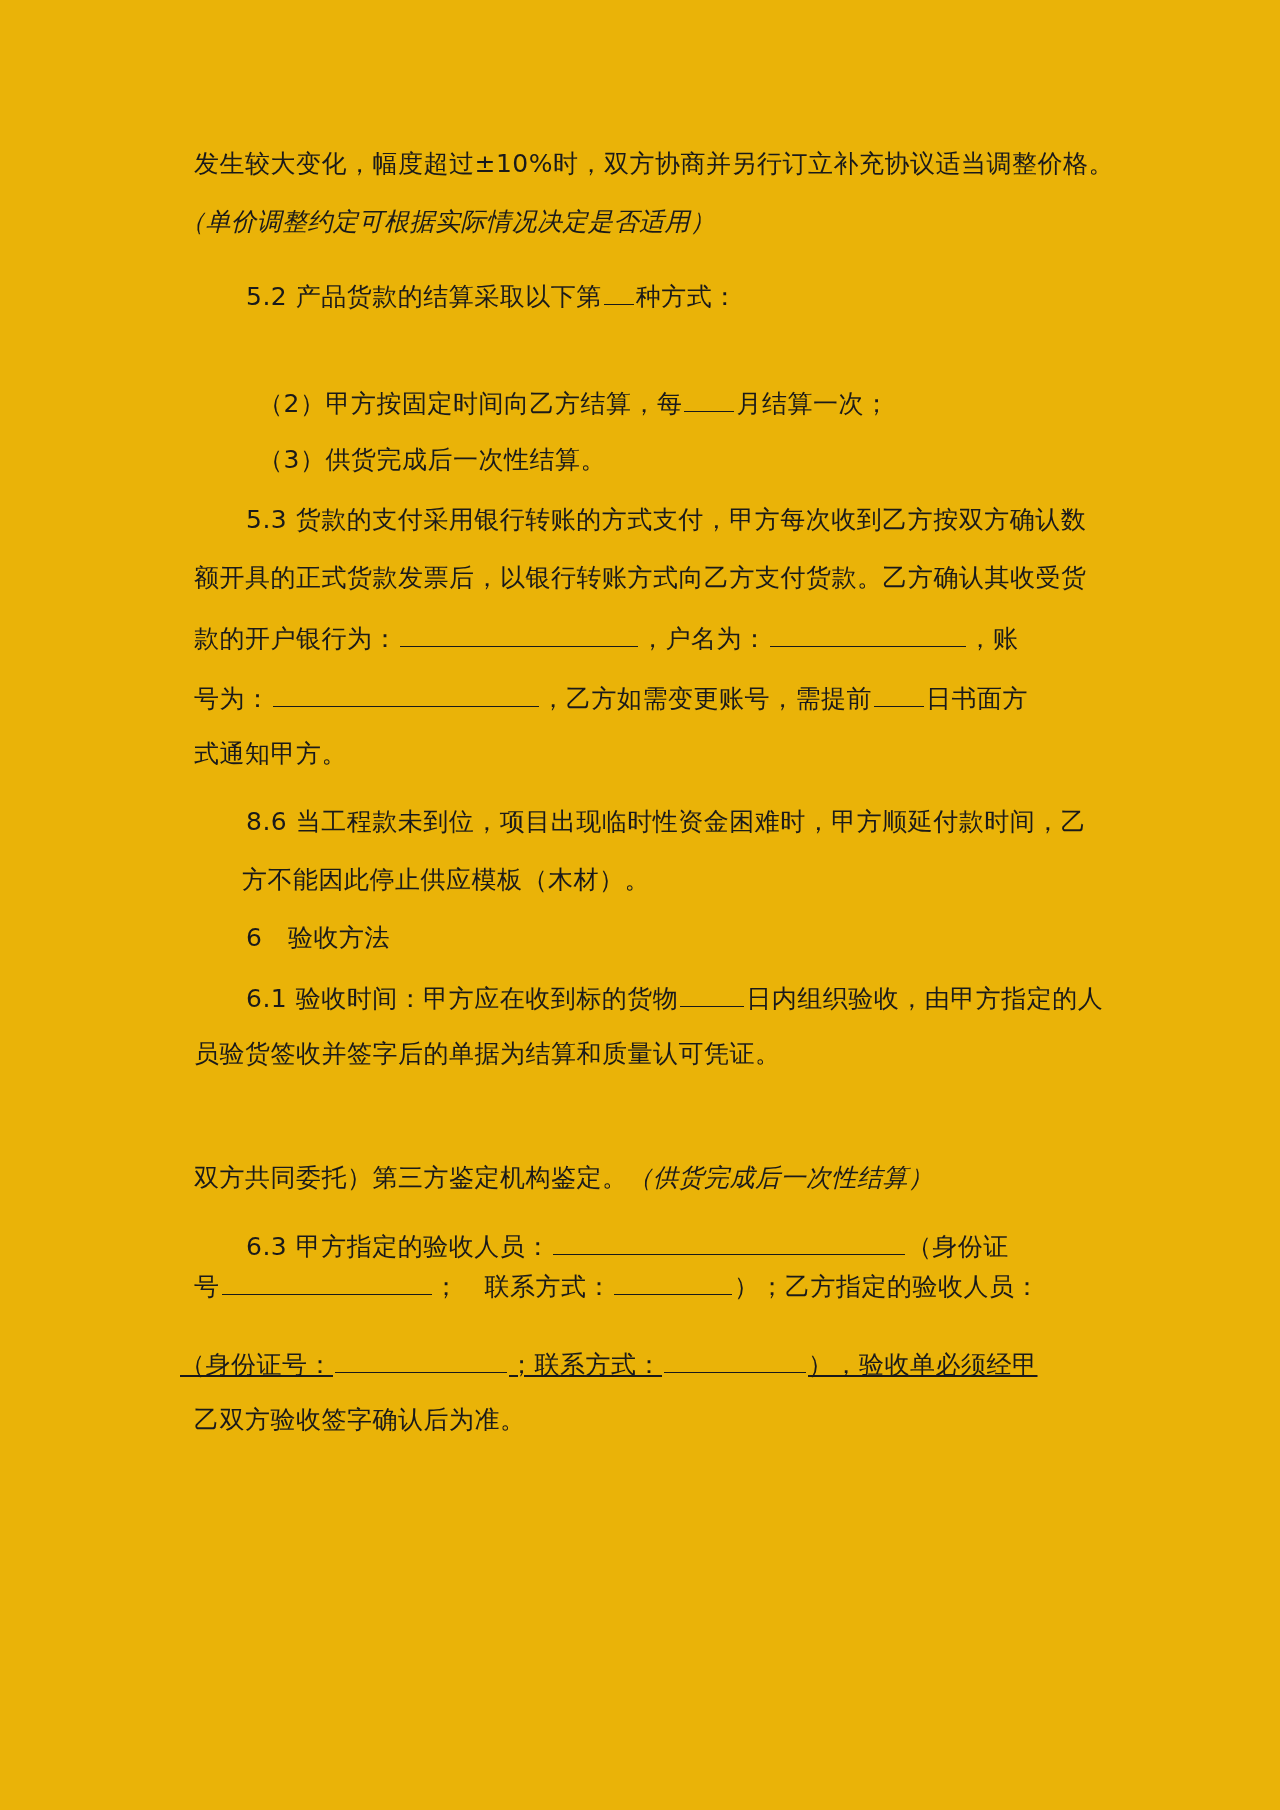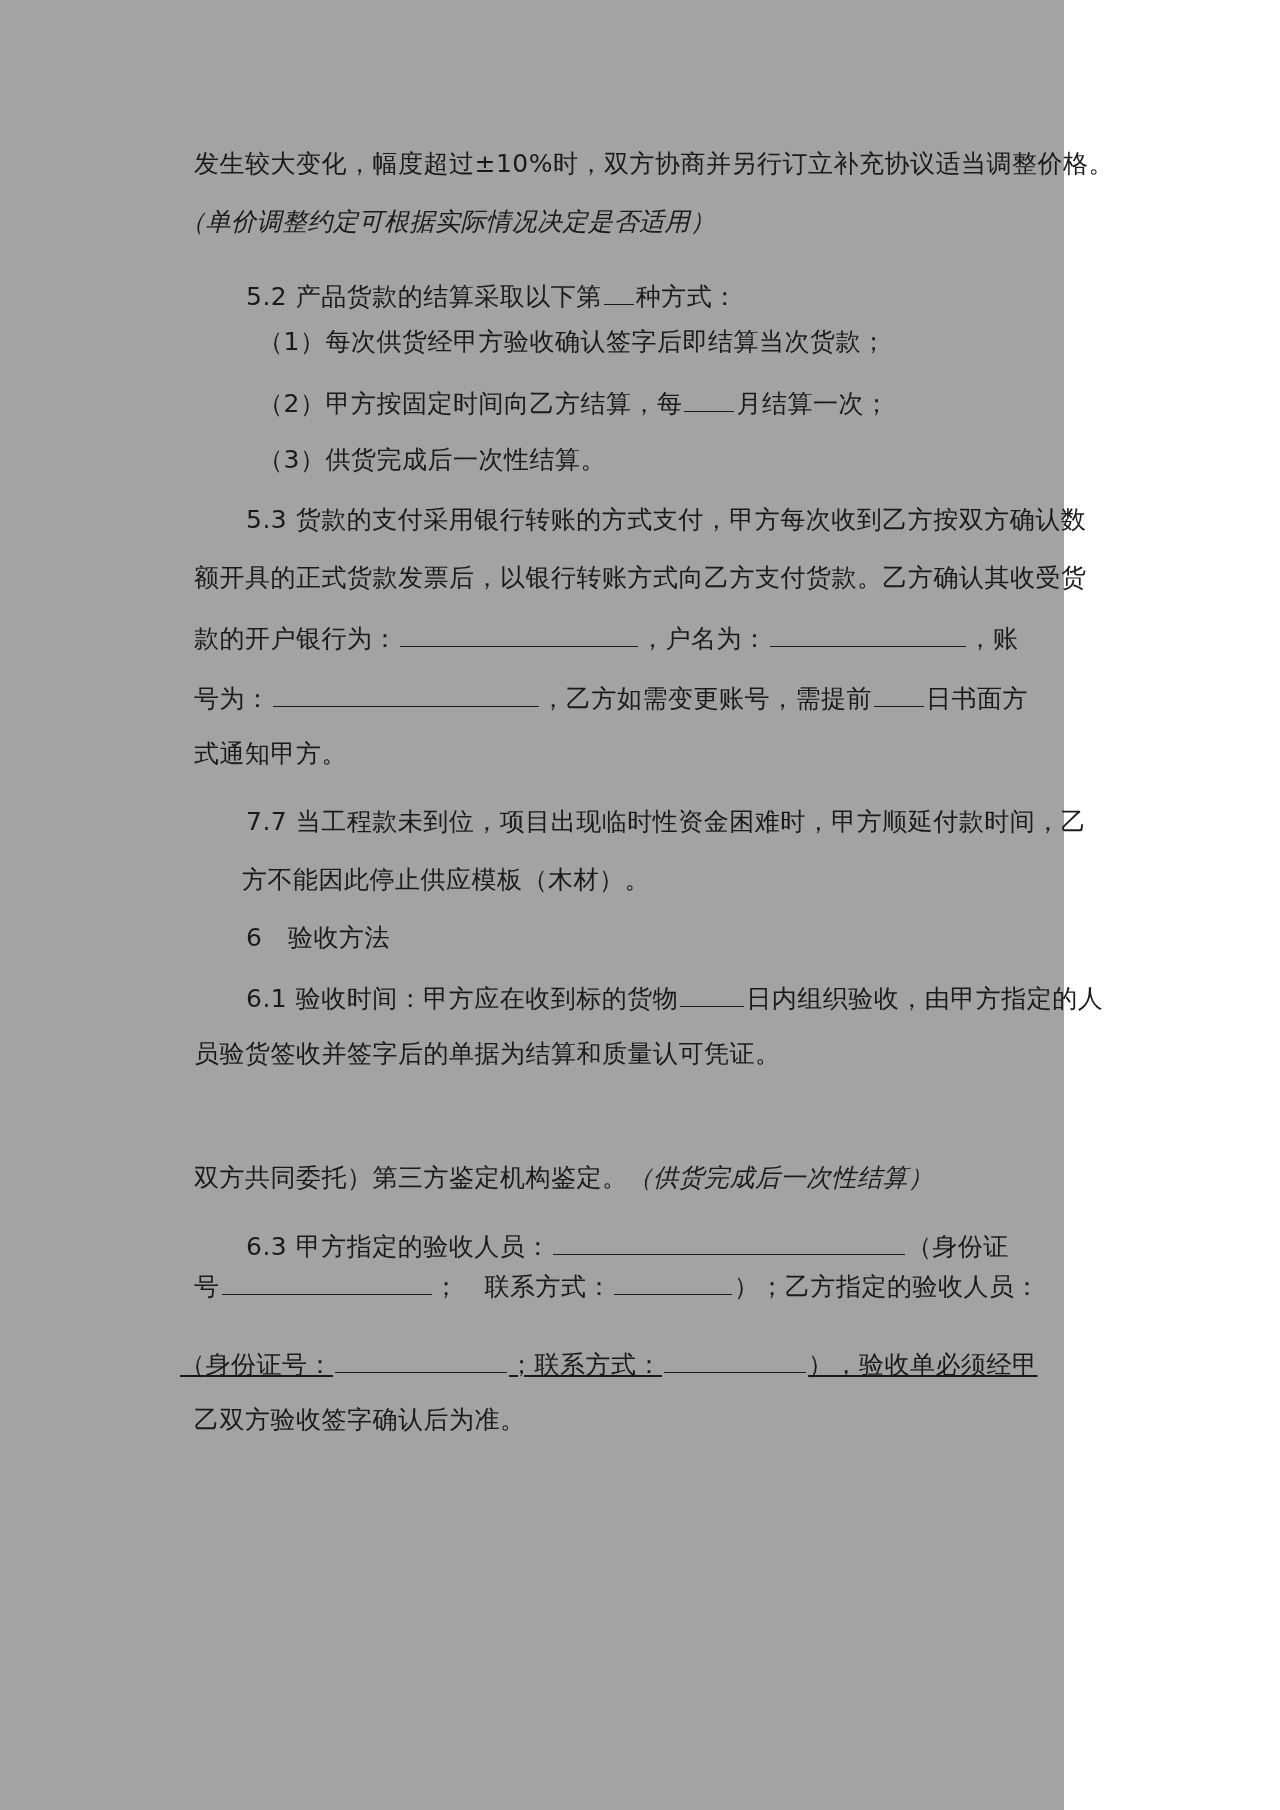--- a/index.html
+++ b/index.html
@@ -1,18 +1,18 @@
 <!DOCTYPE html>
 <html><head>
 <meta charset="utf-8">
 <style>
   html, body { margin: 0; padding: 0; background: #ffffff; }
   body { width: 1280px; height: 1810px; position: relative; overflow: hidden;
          font-family: "DejaVu Sans", "Liberation Sans", sans-serif; color: #1a1a1a; }
-  .page { position: absolute; left: 0; top: 0; width: 1064px; height: 1810px; background: #a3a3a3; }
+  .page { position: absolute; left: 0; top: 0; width: 1280px; height: 1810px; background: #eab308; }
   .line { position: absolute; left: 194px; font-size: 25px; line-height: 32px; white-space: nowrap; letter-spacing: 0.5px; }
   .indent { left: 246px; }
   .sub { left: 258px; }
   .italic { font-style: italic; }
   .blank { display: inline-block; border-bottom: 1.6px solid #1a1a1a; height: 26px; vertical-align: baseline; margin: 0 2px; }
 </style>
 </head>
 <body>
 
 <div class="page">
@@ -22,23 +22,20 @@
   </div>
 
   <div class="line italic" style="top:206px;left:180px;">
     <span>（单价调整约定可根据实际情况决定是否适用）</span>
   </div>
 
   <div class="line indent" style="top:278px;">
     <span>5.2 产品货款的结算采取以下第</span><span class="blank" style="width:30px;"></span><span>种方式：</span>
   </div>
 
-  <div class="line sub" style="top:326px;">
-    <span>（1）每次供货经甲方验收确认签字后即结算当次货款；</span>
-  </div>
 
   <div class="line sub" style="top:385px;">
     <span>（2）甲方按固定时间向乙方结算，每</span><span class="blank" style="width:50px;"></span><span>月结算一次；</span>
   </div>
 
   <div class="line sub" style="top:444px;">
     <span>（3）供货完成后一次性结算。</span>
   </div>
 
   <div class="line indent" style="top:504px;">
@@ -55,21 +52,21 @@
 
   <div class="line" style="top:680px;">
     <span>号为：</span><span class="blank" style="width:266px;"></span><span>，乙方如需变更账号，需提前</span><span class="blank" style="width:50px;"></span><span>日书面方</span>
   </div>
 
   <div class="line" style="top:738px;">
     <span>式通知甲方。</span>
   </div>
 
   <div class="line indent" style="top:806px;">
-    <span>7.7 当工程款未到位，项目出现临时性资金困难时，甲方顺延付款时间，乙</span>
+    <span>8.6 当工程款未到位，项目出现临时性资金困难时，甲方顺延付款时间，乙</span>
   </div>
 
   <div class="line" style="top:864px;margin-left:48px;">
     <span>方不能因此停止供应模板（木材）。</span>
   </div>
 
   <div class="line indent" style="top:922px;">
     <span>6　验收方法</span>
   </div>
 

